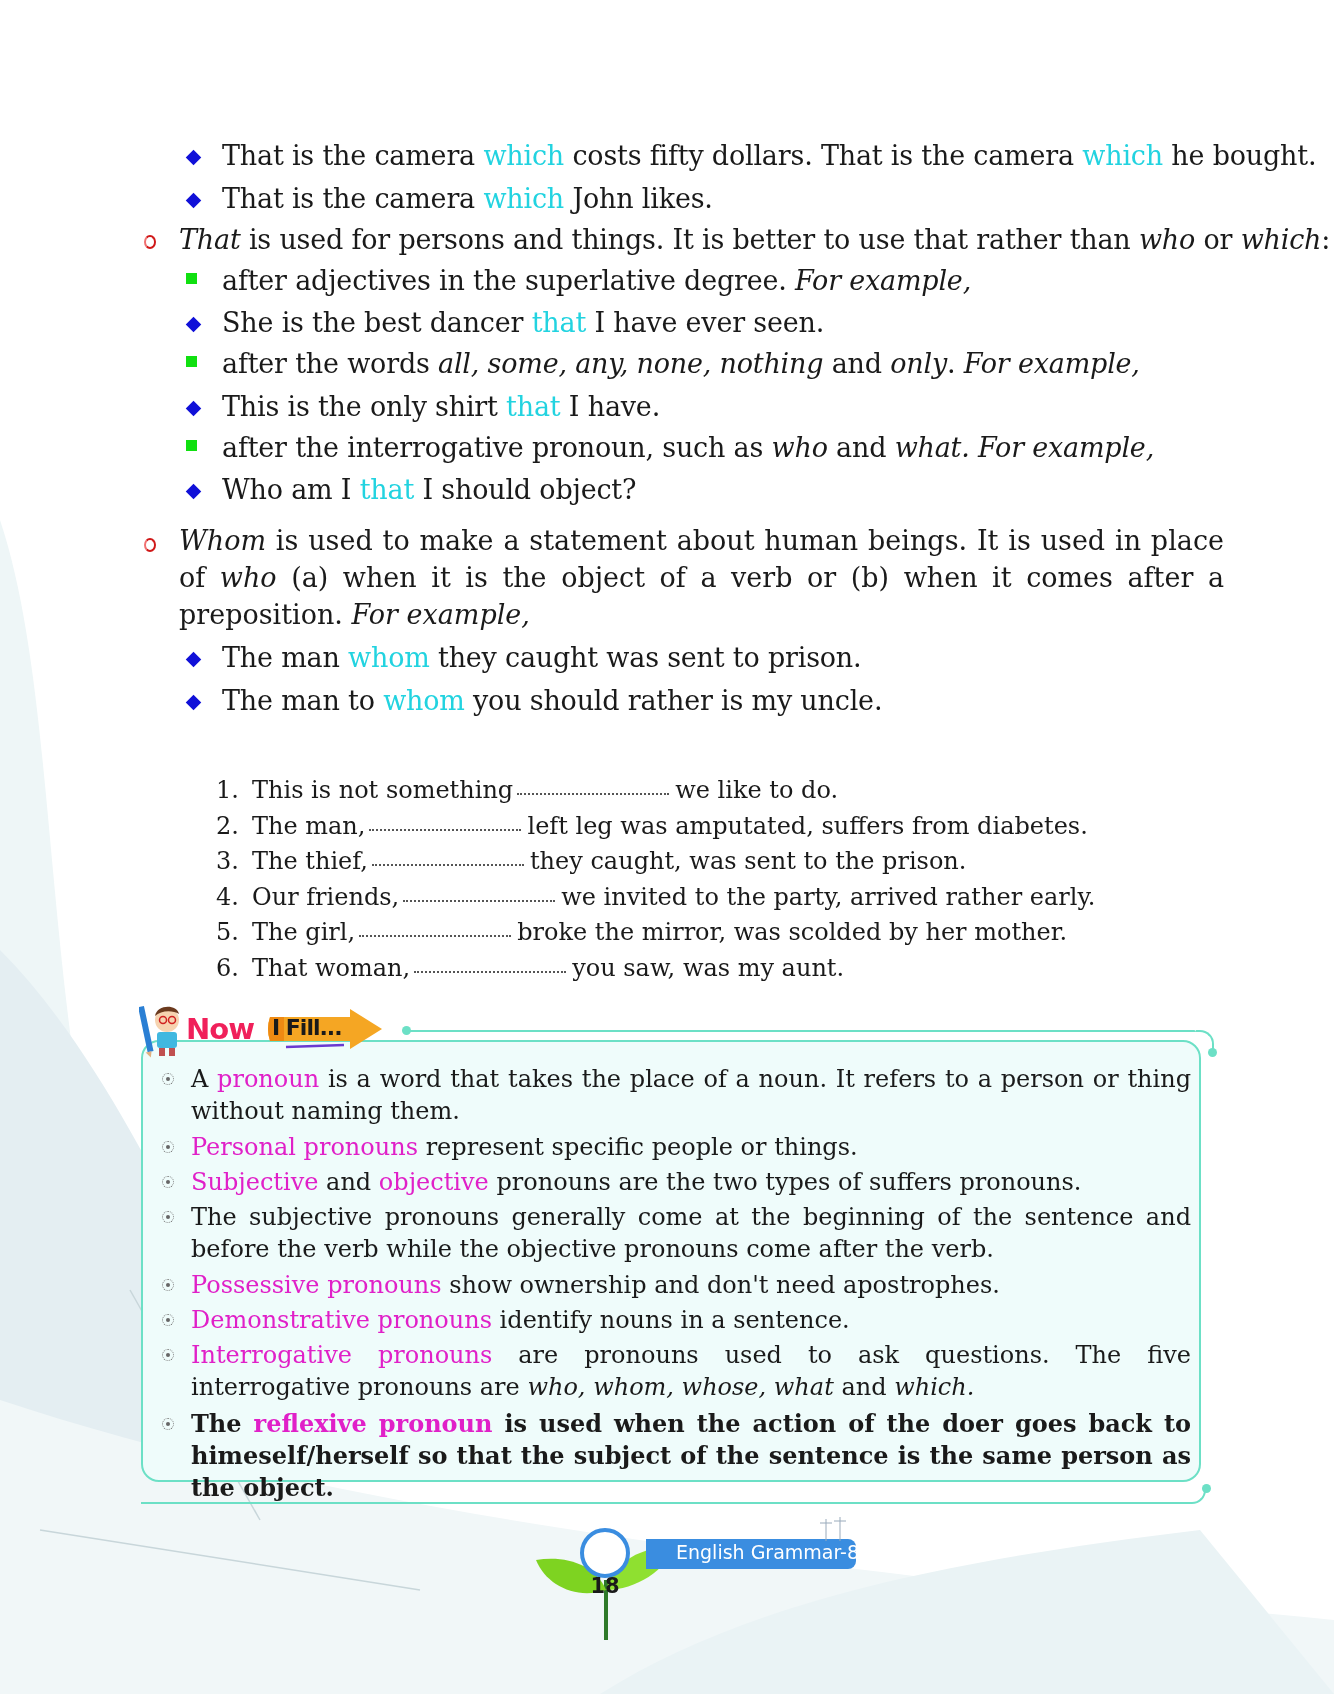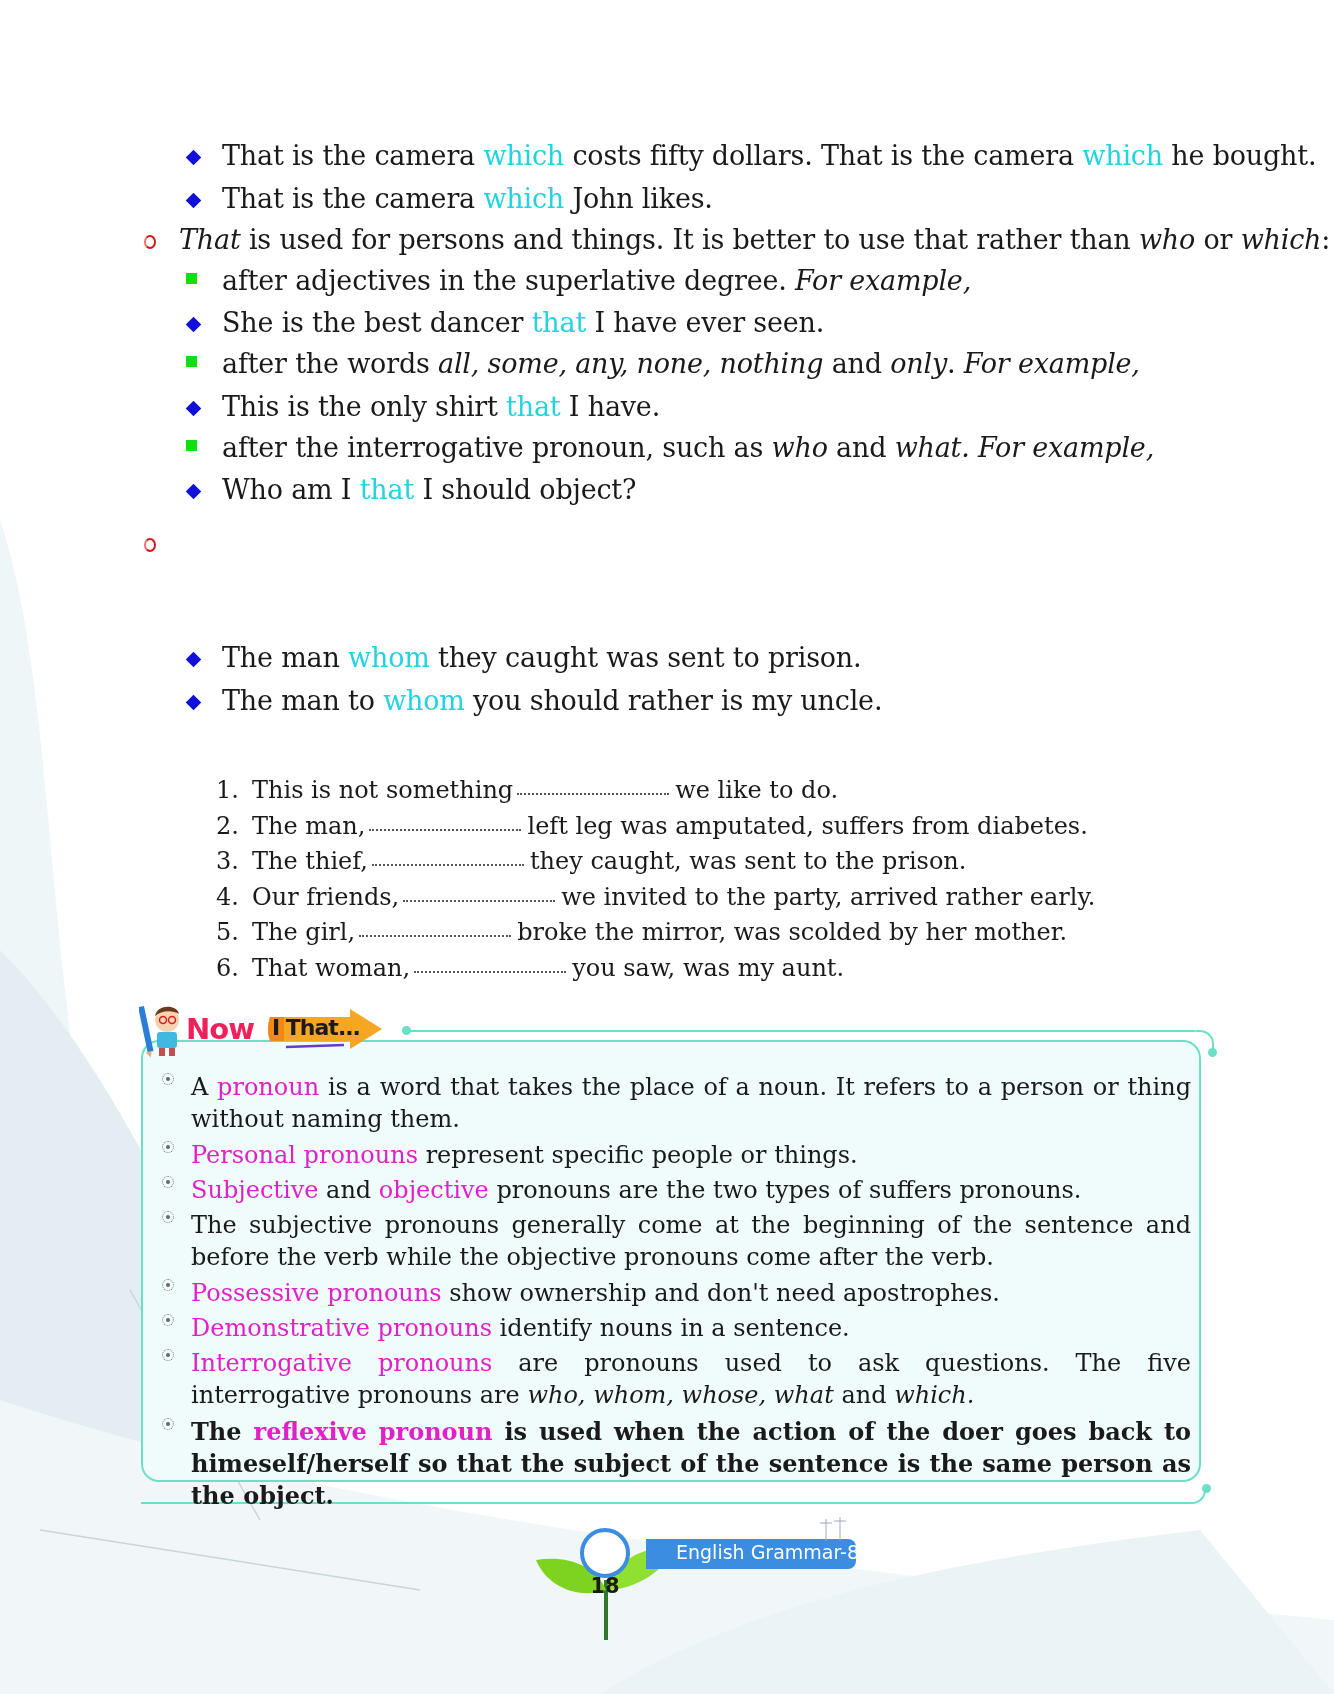--- a/index.html
+++ b/index.html
@@ -37,21 +37,21 @@
     background: #effcfb; border: 2px solid #6ce0c6; border-radius: 18px; box-sizing: border-box;
   }
   .nik-outer-top { position: absolute; left: 390px; top: 1030px; width: 790px; height: 0; border-top: 2.5px solid #6ce0c6; border-top-right-radius: 16px; }
   .nik-outer-right { position: absolute; left: 1180px; top: 1030px; width: 18px; height: 22px; border-top: 2.5px solid #6ce0c6; border-right: 2.5px solid #6ce0c6; border-top-right-radius: 14px; box-sizing: border-box; }
   .nik-dot { position: absolute; width: 9px; height: 9px; border-radius: 50%; background: #6ce0c6; }
   .nik-outer-bottom { position: absolute; left: 125px; top: 1490px; width: 1065px; height: 14px; border-bottom: 2.5px solid #6ce0c6; border-right: 2.5px solid #6ce0c6; border-bottom-right-radius: 14px; box-sizing: border-box; }
   .nik-now { position: absolute; left: 170px; top: 1012px; font-family: "DejaVu Sans", sans-serif; font-weight: bold; font-size: 29px; color: #f0205a; letter-spacing: -1px; }
   .nik-arrow { position: absolute; left: 248px; top: 1009px; width: 120px; height: 40px; }
   .nik-know { position: absolute; left: 256px; top: 1015px; font-family: "DejaVu Sans", sans-serif; font-weight: bold; font-size: 22px; color: #1a1a1a; letter-spacing: -1px; }
 
-  .nik-item { position: absolute; left: 175px; width: 1000px; font-size: 24px; line-height: 32px; text-align: justify; margin-top: 8px; }
+  .nik-item { position: absolute; left: 175px; width: 1000px; font-size: 24px; line-height: 32px; text-align: justify; }
   .nik-item i { font-style: italic; }
   .nik-bullet { position: absolute; left: 146px; width: 12px; height: 12px; border-radius: 50%; border: 1.5px dotted #777; box-sizing: border-box; }
   .nik-bullet::after { content: ""; position: absolute; left: 2.5px; top: 2.5px; width: 4px; height: 4px; border-radius: 50%; background: #666; }
 
   
   .footer-banner { position: absolute; left: 630px; top: 1539px; width: 210px; height: 30px; background: #3a8de0; border-radius: 0 8px 8px 0; }
   .footer-label { position: absolute; left: 660px; top: 1541px; font-family: "DejaVu Sans", sans-serif; font-size: 19px; color: #ffffff; white-space: nowrap; }
   .footer-circle { position: absolute; left: 564px; top: 1528px; width: 50px; height: 50px; border-radius: 50%; background: #ffffff; border: 4px solid #3a8de0; box-sizing: border-box; }
   .footer-num { position: absolute; left: 564px; top: 1538px; width: 50px; text-align: center; font-family: "DejaVu Sans", sans-serif; font-weight: bold; font-size: 21px; color: #1a1a1a; margin-top: 36px; }
 </style>
@@ -84,20 +84,21 @@
       <div class="line" style="left: 206px; top: 346px;"><span>after the words </span><i>all, some, any, none, nothing</i><span> and </span><i>only</i><span>. </span><i>For example,</i></div>
       <span class="b-diamond" style="left: 172px; top: 403px;"></span>
       <div class="line" style="left: 206px; top: 389px;"><span>This is the only shirt </span><span class="hl">that</span><span> I have.</span></div>
       <span class="b-square" style="left: 170px; top: 440px;"></span>
       <div class="line" style="left: 206px; top: 430px;"><span>after the interrogative pronoun, such as </span><i>who</i><span> and </span><i>what. For example,</i></div>
       <span class="b-diamond" style="left: 172px; top: 486px;"></span>
       <div class="line" style="left: 206px; top: 472px;"><span>Who am I </span><span class="hl">that</span><span> I should object?</span></div>
     </div>
 
   <span class="b-circle" style="left:128px; top:538px;"></span>
+  <div class="para" id="whom-para" style="left:163px; top:522px; width:1045px;"><i>Whom</i><span> is used to make a statement about human beings. It is used in place of </span><i>who</i><span> (a) when it is the object of a verb or (b) when it comes after a preposition. </span><i>For example,</i></div>
 
   <div id="whom-examples">
       <span class="b-diamond" style="left: 172px; top: 654px;"></span>
       <div class="line" style="left: 206px; top: 640px;"><span>The man </span><span class="hl">whom</span><span> they caught was sent to prison.</span></div>
       <span class="b-diamond" style="left: 172px; top: 697px;"></span>
       <div class="line" style="left: 206px; top: 683px;"><span>The man to </span><span class="hl">whom</span><span> you should rather is my uncle.</span></div>
     </div>
 
   <div id="exercise-items">
       <div class="ex-item" style="top: 774px;"><span class="n">1.</span><span>This is not something</span><span class="dots"></span><span>we like to do.</span></div>
@@ -126,21 +127,21 @@
     <rect x="18" y="32" width="20" height="16" rx="3" fill="#40b8e0"></rect>
     <rect x="20" y="48" width="6" height="8" fill="#c05050"></rect>
     <rect x="30" y="48" width="6" height="8" fill="#c05050"></rect>
   </svg>
   <div class="nik-now">Now</div>
   <svg class="nik-arrow" viewBox="0 0 120 40">
     <path d="M6 8 Q 2 20 6 32 L 86 32 L 86 40 L 118 20 L 86 0 L 86 8 Z" fill="#f5a623"></path>
     <path d="M6 8 Q 2 20 6 32 L 20 32 L 20 8 Z" fill="#ef8a12"></path>
     <line x1="22" y1="38" x2="80" y2="36" stroke="#6a3ad0" stroke-width="2.5"></line>
   </svg>
-  <div class="nik-know">I That...</div>
+  <div class="nik-know">I Fill...</div>
 
   <div id="nik-points">
       <span class="nik-bullet" style="top: 1073px;"></span>
       <div class="nik-item" style="top: 1063px;"><span>A </span><span class="pk">pronoun</span><span> is a word that takes the place of a noun. It refers to a person or thing without naming them.</span></div>
       <span class="nik-bullet" style="top: 1141px;"></span>
       <div class="nik-item" style="top: 1131px; white-space: nowrap;"><span class="pk">Personal pronouns</span><span> represent specific  people or things.</span></div>
       <span class="nik-bullet" style="top: 1176px;"></span>
       <div class="nik-item" style="top: 1166px; white-space: nowrap;"><span class="pk">Subjective</span><span> and </span><span class="pk">objective</span><span> pronouns are the two types of suffers pronouns.</span></div>
       <span class="nik-bullet" style="top: 1211px;"></span>
       <div class="nik-item" style="top: 1201px;"><span>The subjective pronouns generally come at the beginning of the sentence and before the verb while the objective pronouns come after the verb.</span></div>

